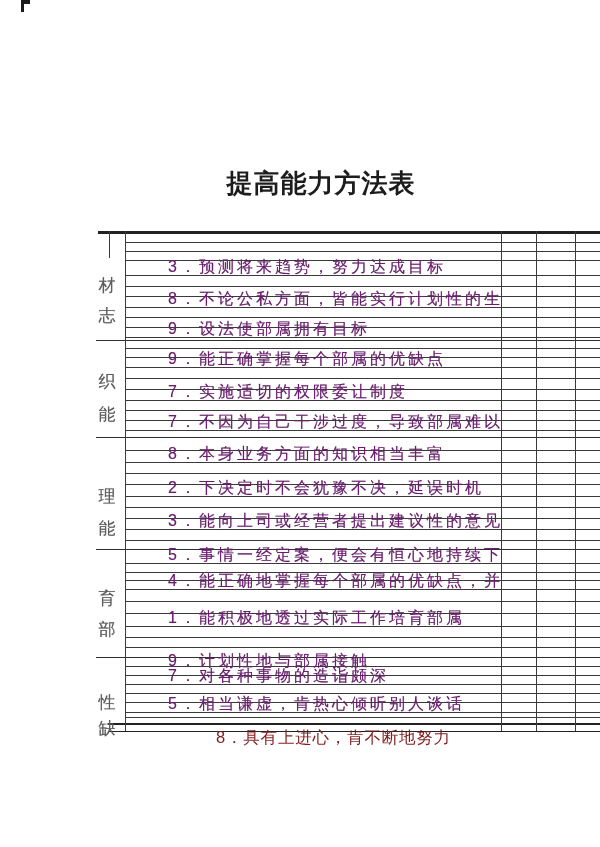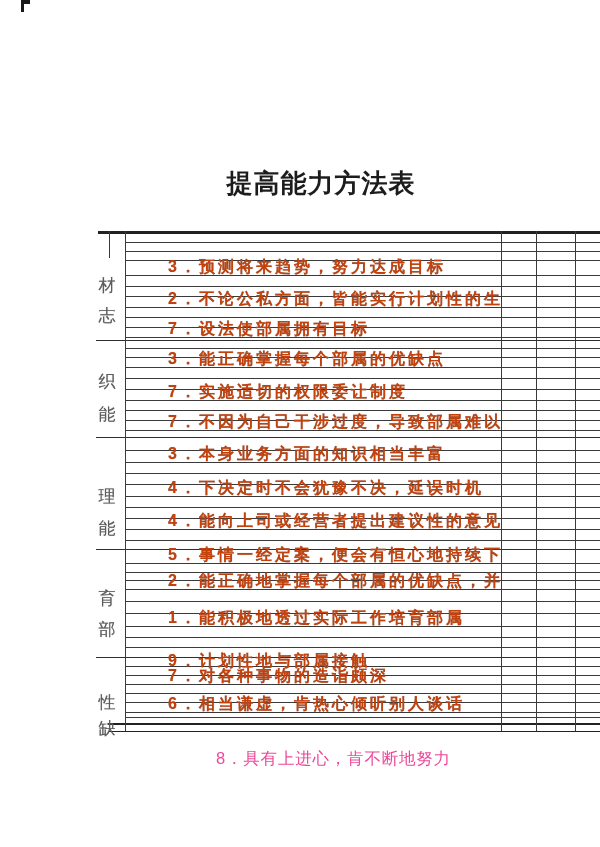--- a/index.html
+++ b/index.html
@@ -13,32 +13,31 @@
     position:absolute; top:166px; left:0; width:600px;
     text-align:center; font-size:26px; font-weight:bold;
     color:#1c1c1c; letter-spacing:1px; white-space:nowrap;
   }
   .hline { position:absolute; background:#3a3a3a; height:1px; }
   .vline { position:absolute; background:#3a3a3a; width:1px; }
   .sep   { position:absolute; background:#2f2f2f; height:1.4px; }
   .border{ position:absolute; background:#222; }
   .scan-text {
     position:absolute; left:147px; font-size:16px; line-height:16px;
-    letter-spacing:3px; color:#c2410c; white-space:nowrap;
+    letter-spacing:3px; color:#701a75; white-space:nowrap;
     text-shadow:0 0 0.7px rgba(85,85,85,0.6);
-    font-weight:bold;
   }
   .cat-char {
     position:absolute; left:74px; width:24px; text-align:center;
     font-size:17px; line-height:17px; color:#5d5d5d;
     text-shadow:0 0 0.7px rgba(90,90,90,0.6);
   }
   .footer-item {
-    position:absolute; left:195px; top:748px; font-size:16.5px;
-    letter-spacing:0.8px; color:#ec4899; white-space:nowrap;
+    position:absolute; left:195px; top:727px; font-size:16.5px;
+    letter-spacing:0.8px; color:#7f1d1d; white-space:nowrap;
   }
   .artifact { position:absolute; background:#1a1a1a; }
 </style>
 </head>
 <body>
 
 <div class="page">
   <div class="artifact" style="left:0;top:0;width:3px;height:12px;"></div>
   <div class="artifact" style="left:0;top:0;width:9px;height:4px;"></div>
 
@@ -98,38 +97,38 @@
       <div class="border" style="left: 87px; top: 730.5px; width: 507px; height: 1.6px;"></div>
       <div class="vline" style="left: 103.5px; top: 231px; height: 500px; width: 1px;"></div>
       <div class="vline" style="left: 480px; top: 231px; height: 500px; width: 1px;"></div>
       <div class="vline" style="left: 515px; top: 231px; height: 500px; width: 1px;"></div>
       <div class="vline" style="left: 554px; top: 231px; height: 500px; width: 1px;"></div>
       <div class="vline" style="left: 592px; top: 231px; height: 500px; width: 2px;"></div>
       <div class="vline" style="left: 88px; top: 231px; height: 27px; width: 1px;"></div>
       <div class="cat-char" style="top: 277px;">材</div>
       <div class="cat-char" style="top: 307px;">志</div>
       <div class="scan-text" style="top: 258.5px;">3．预测将来趋势，努力达成目标</div>
-      <div class="scan-text" style="top: 290.5px;">2．不论公私方面，皆能实行计划性的生</div>
-      <div class="scan-text" style="top: 320.5px;">7．设法使部属拥有目标</div>
+      <div class="scan-text" style="top: 290.5px;">8．不论公私方面，皆能实行计划性的生</div>
+      <div class="scan-text" style="top: 320.5px;">9．设法使部属拥有目标</div>
       <div class="cat-char" style="top: 373px;">织</div>
       <div class="cat-char" style="top: 406px;">能</div>
-      <div class="scan-text" style="top: 350.5px;">3．能正确掌握每个部属的优缺点</div>
+      <div class="scan-text" style="top: 350.5px;">9．能正确掌握每个部属的优缺点</div>
       <div class="scan-text" style="top: 383.5px;">7．实施适切的权限委让制度</div>
       <div class="scan-text" style="top: 413.5px;">7．不因为自己干涉过度，导致部属难以</div>
       <div class="cat-char" style="top: 488px;">理</div>
       <div class="cat-char" style="top: 520px;">能</div>
-      <div class="scan-text" style="top: 445.5px;">3．本身业务方面的知识相当丰富</div>
-      <div class="scan-text" style="top: 479.5px;">4．下决定时不会犹豫不决，延误时机</div>
-      <div class="scan-text" style="top: 512.5px;">4．能向上司或经营者提出建议性的意见</div>
+      <div class="scan-text" style="top: 445.5px;">8．本身业务方面的知识相当丰富</div>
+      <div class="scan-text" style="top: 479.5px;">2．下决定时不会犹豫不决，延误时机</div>
+      <div class="scan-text" style="top: 512.5px;">3．能向上司或经营者提出建议性的意见</div>
       <div class="scan-text" style="top: 546.5px;">5．事情一经定案，便会有恒心地持续下</div>
       <div class="cat-char" style="top: 590px;">育</div>
       <div class="cat-char" style="top: 621px;">部</div>
-      <div class="scan-text" style="top: 572.5px;">2．能正确地掌握每个部属的优缺点，并</div>
+      <div class="scan-text" style="top: 572.5px;">4．能正确地掌握每个部属的优缺点，并</div>
       <div class="scan-text" style="top: 609.5px;">1．能积极地透过实际工作培育部属</div>
       <div class="scan-text" style="top: 653px;">9．计划性地与部属接触</div>
       <div class="cat-char" style="top: 694px;">性</div>
       <div class="cat-char" style="top: 720px;">缺</div>
       <div class="scan-text" style="top: 667.5px;">7．对各种事物的造诣颇深</div>
-      <div class="scan-text" style="top: 695.5px;">6．相当谦虚，肯热心倾听别人谈话</div>
+      <div class="scan-text" style="top: 695.5px;">5．相当谦虚，肯热心倾听别人谈话</div>
     </div>
 
   <div class="footer-item">8．具有上进心，肯不断地努力</div>
 </div>
 
 </body></html>

